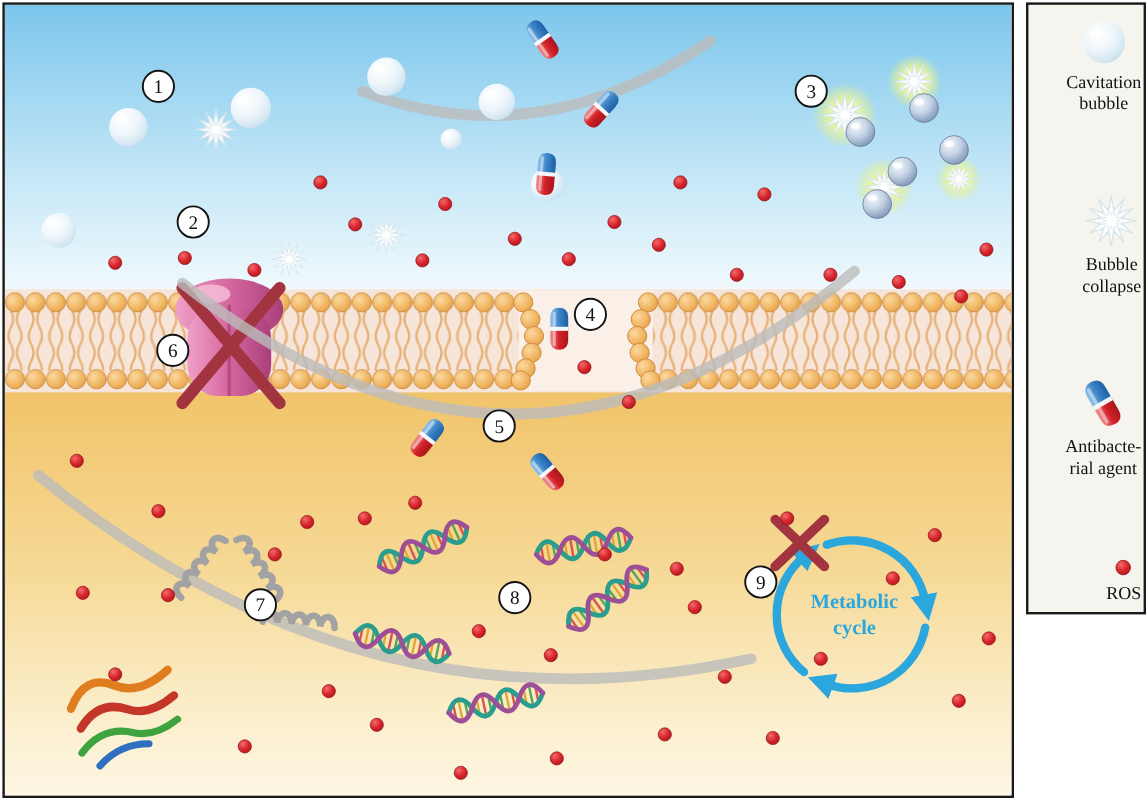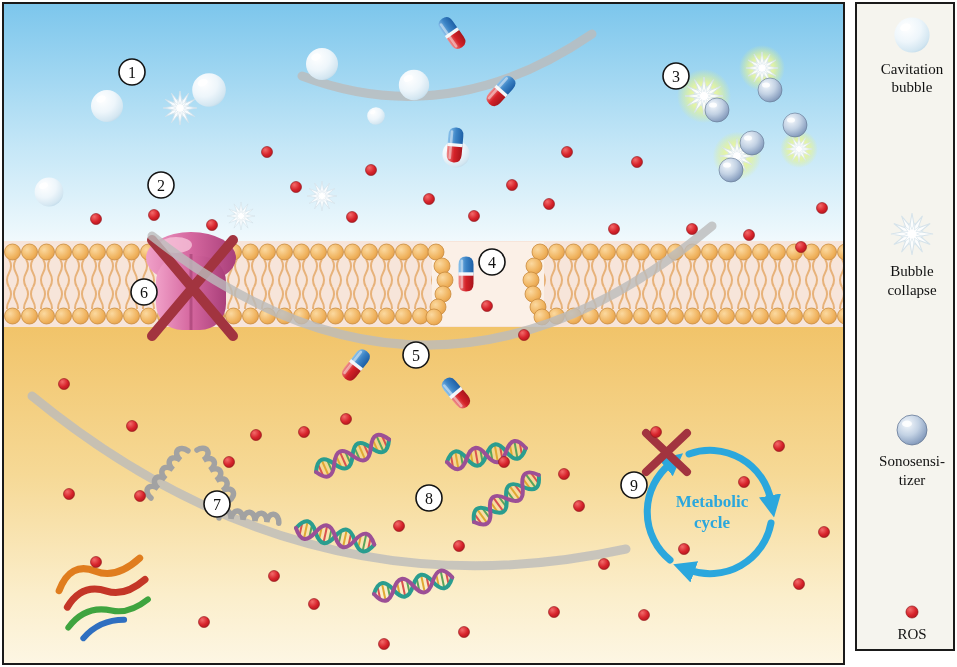--- a/index.html
+++ b/index.html
@@ -7,24 +7,24 @@
     width:957px;height:667px;box-sizing:border-box;
     padding:2px;display:flex;gap:10px;background:#ffffff;
     font-family:"Liberation Serif","DejaVu Serif",serif;
   }
   .main-panel{
     box-sizing:border-box;width:843px;height:663px;
     border:2px solid #1a1a1a;background:#ffffff;overflow:hidden;
   }
   .scene{display:block;}
   .legend-panel{
-    box-sizing:border-box;width:100px;height:649px;
+    box-sizing:border-box;width:100px;height:510px;
     border:2px solid #1a1a1a;background:#f5f4ee;
     display:flex;flex-direction:column;justify-content:space-between;
-    align-items:center;padding:10px 2px 6px 16px;
+    align-items:flex-end;padding:10px 2px 6px 16px;
   }
   .legend-item{display:flex;flex-direction:column;align-items:center;gap:4px;}
   .legend-label{
     font-size:15px;line-height:1.22;text-align:center;
     white-space:pre-line;color:#111111;
   }
   .marker-circle{fill:#ffffff;stroke:#141414;stroke-width:1.6;}
   .marker-num{font-size:16px;fill:#111111;text-anchor:middle;
     font-family:"Liberation Serif","DejaVu Serif",serif;}
   .cycle-text{font-size:17px;font-weight:bold;fill:#2ba7dd;text-anchor:middle;
@@ -369,28 +369,28 @@
 
     <div class="legend-item">
       <svg width="48" height="48" viewBox="-24 -24 48 48">
         <use href="#burst" transform="scale(1.05)"></use>
       </svg>
       <div class="legend-label">Bubble
 collapse</div>
     </div>
 
 
-
     <div class="legend-item">
-      <svg width="36" height="36" viewBox="-18 -18 36 36">
-        <use href="#sphere" transform="scale(1.25)"></use>
+      <svg width="48" height="48" viewBox="-24 -24 48 48">
+        <use href="#capsule" transform="rotate(-30) scale(1.15)"></use>
       </svg>
-      <div class="legend-label">Sonosensi-
-tizer</div>
+      <div class="legend-label">Antibacte-
+rial agent</div>
     </div>
+
 
     <div class="legend-item">
       <svg width="18" height="18" viewBox="-9 -9 18 18">
         <use href="#ros" transform="scale(1.1)"></use>
       </svg>
       <div class="legend-label">ROS</div>
     </div>
 
   </aside>
 </div>

